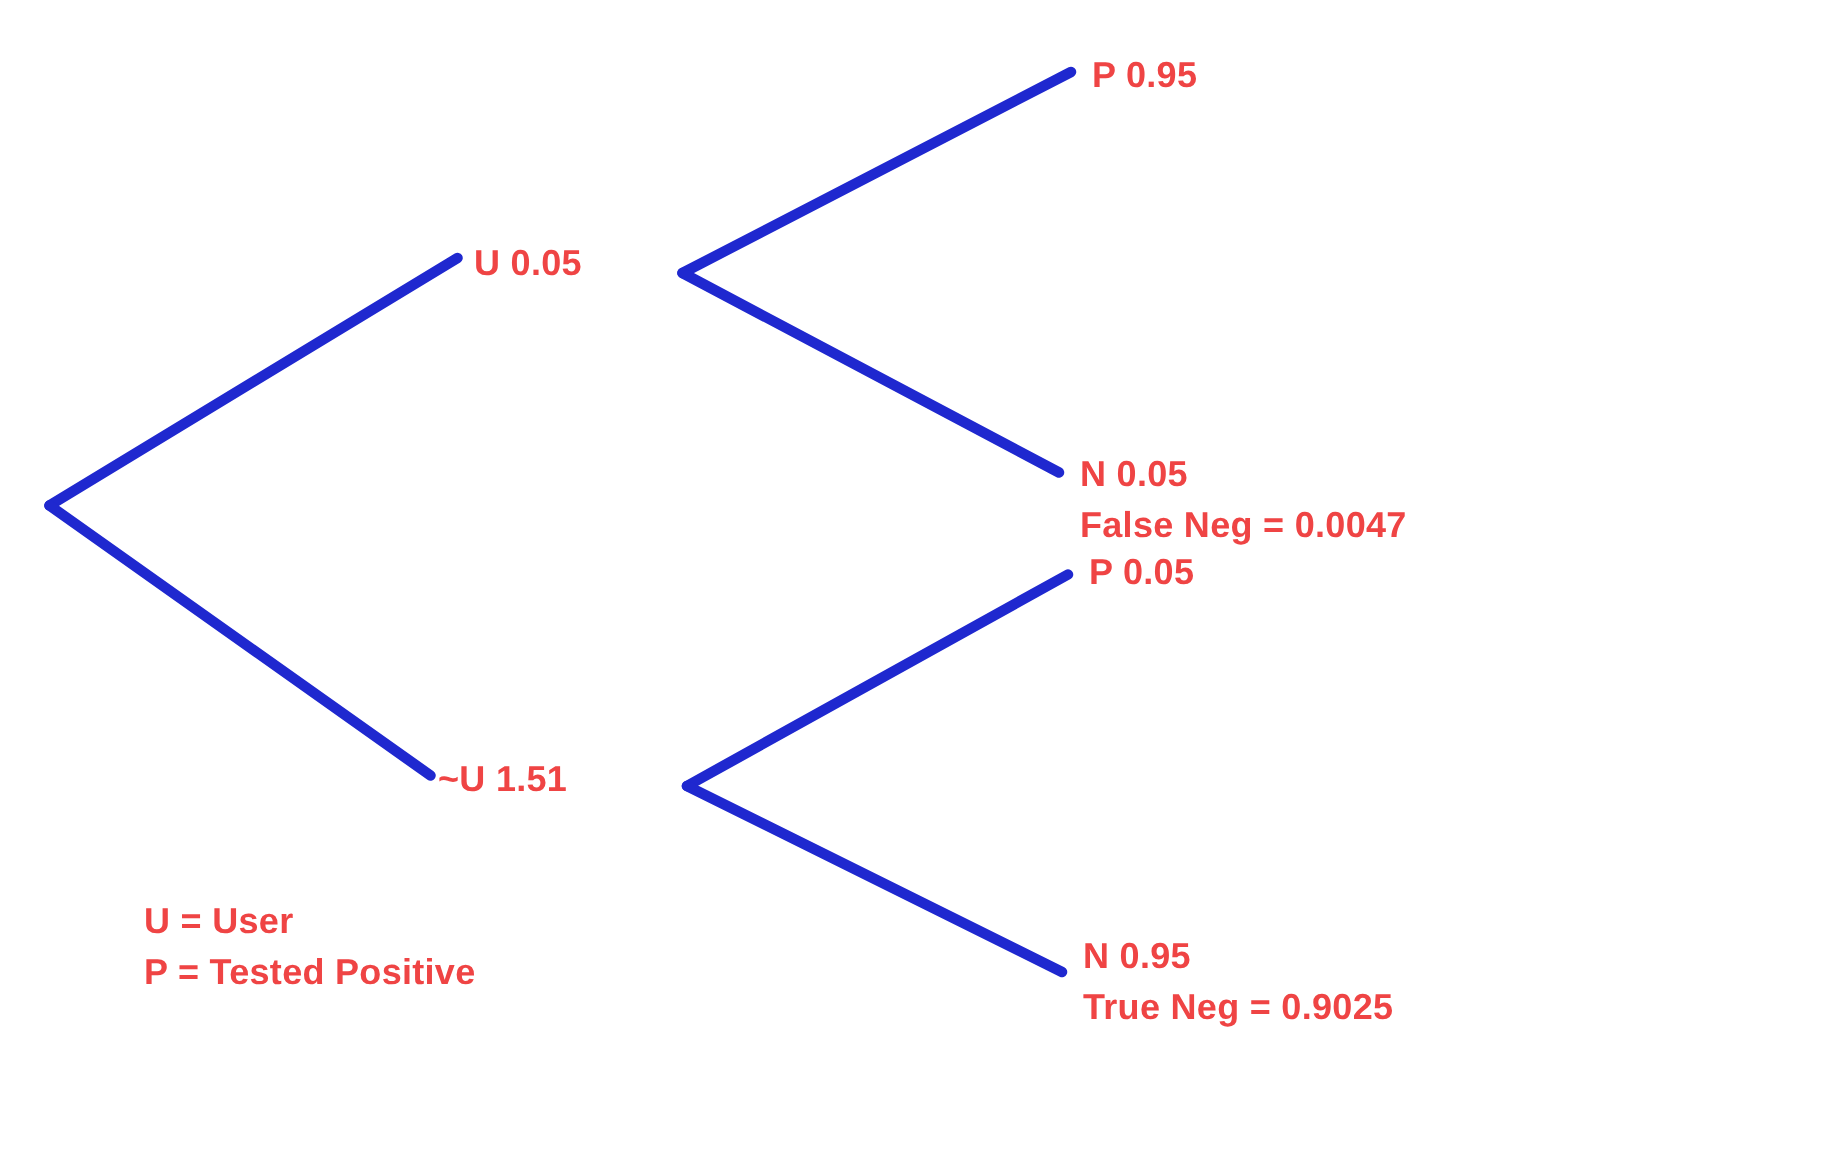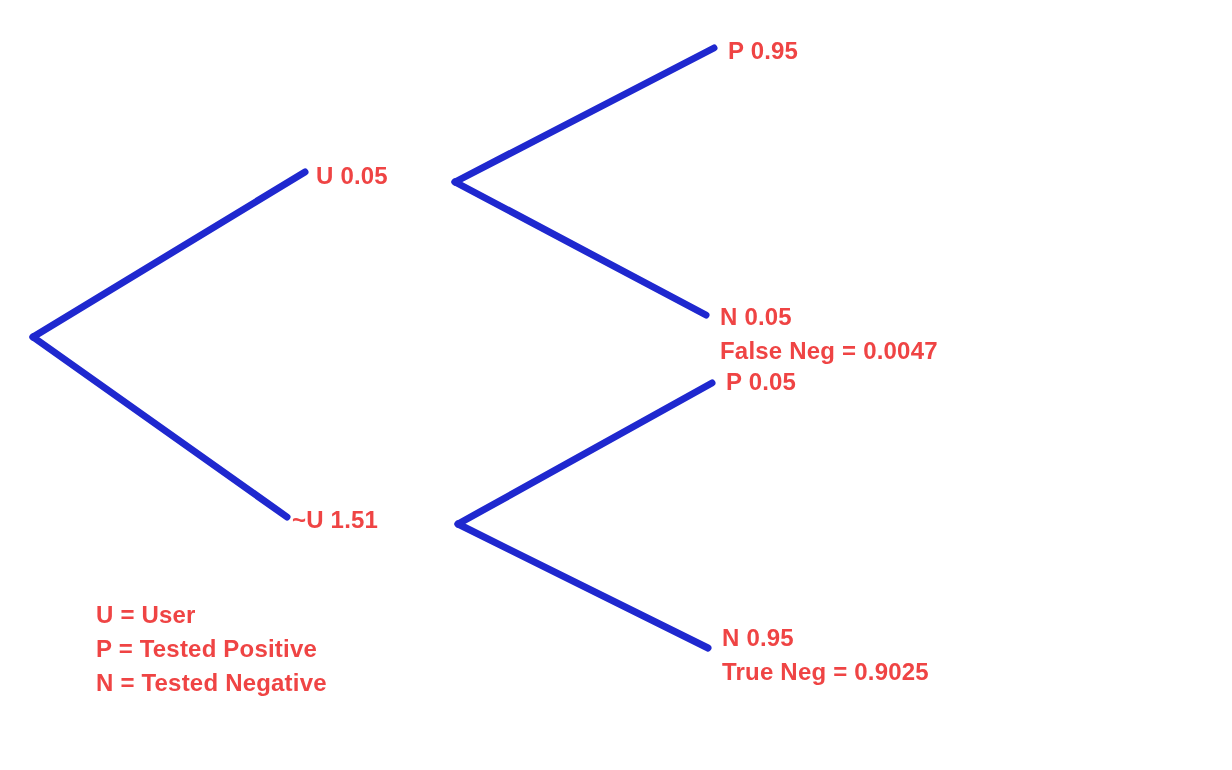--- a/index.html
+++ b/index.html
@@ -111,16 +111,15 @@
 
   <div class="leaf-label" id="leaf-true-neg">
     <span class="leaf-prob">N 0.95</span>
     <span class="leaf-gap"></span>
     <span class="leaf-outcome">True Neg = 0.9025</span>
   </div>
 
   <div id="legend">
     <div class="legend-line">U = User</div>
     <div class="legend-line">P = Tested Positive</div>
-    <div class="legend-line">N = Tested Negative</div>
   </div>
 
 </div>
 
 </body></html>

